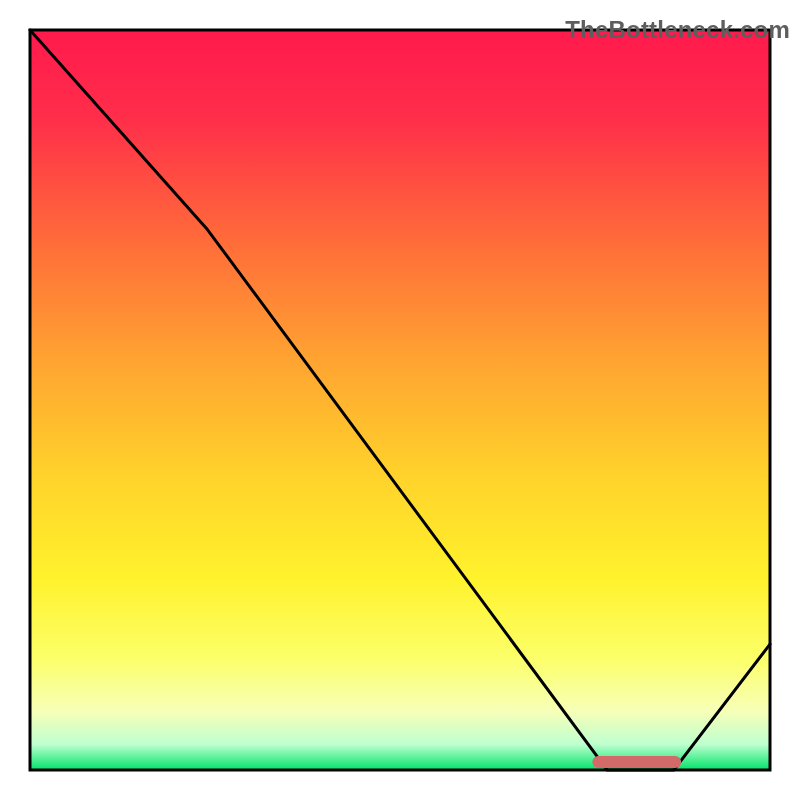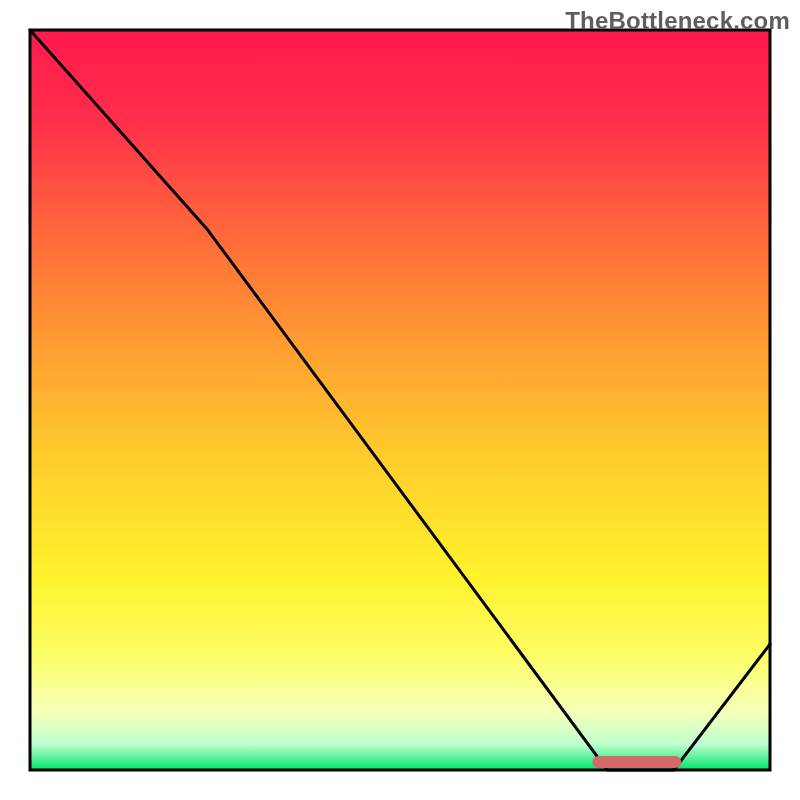--- a/index.html
+++ b/index.html
@@ -11,21 +11,21 @@
     background: #fff;
     font-family: Arial, Helvetica, sans-serif;
   }
   .container {
     position: relative;
     width: 800px;
     height: 800px;
   }
   .watermark {
     position: absolute;
-    top: 7px;
+    top: 16px;
     right: 10px;
     font-size: 24px;
     font-weight: 600;
     color: #5e5e5e;
     letter-spacing: 0.2px;
     z-index: 3;
   }
   svg.chart {
     position: absolute;
     top: 0;

